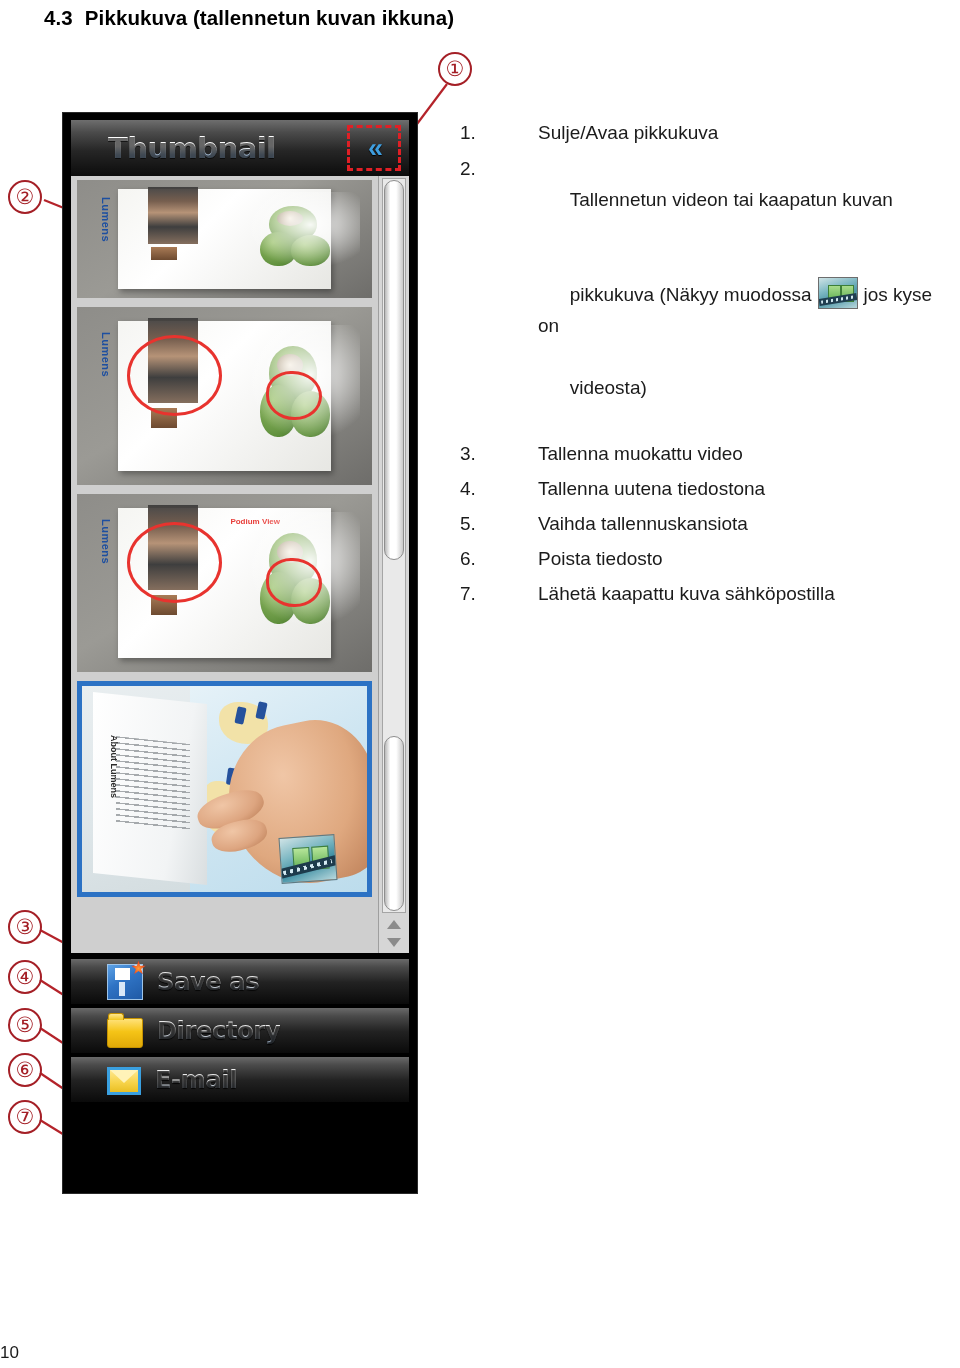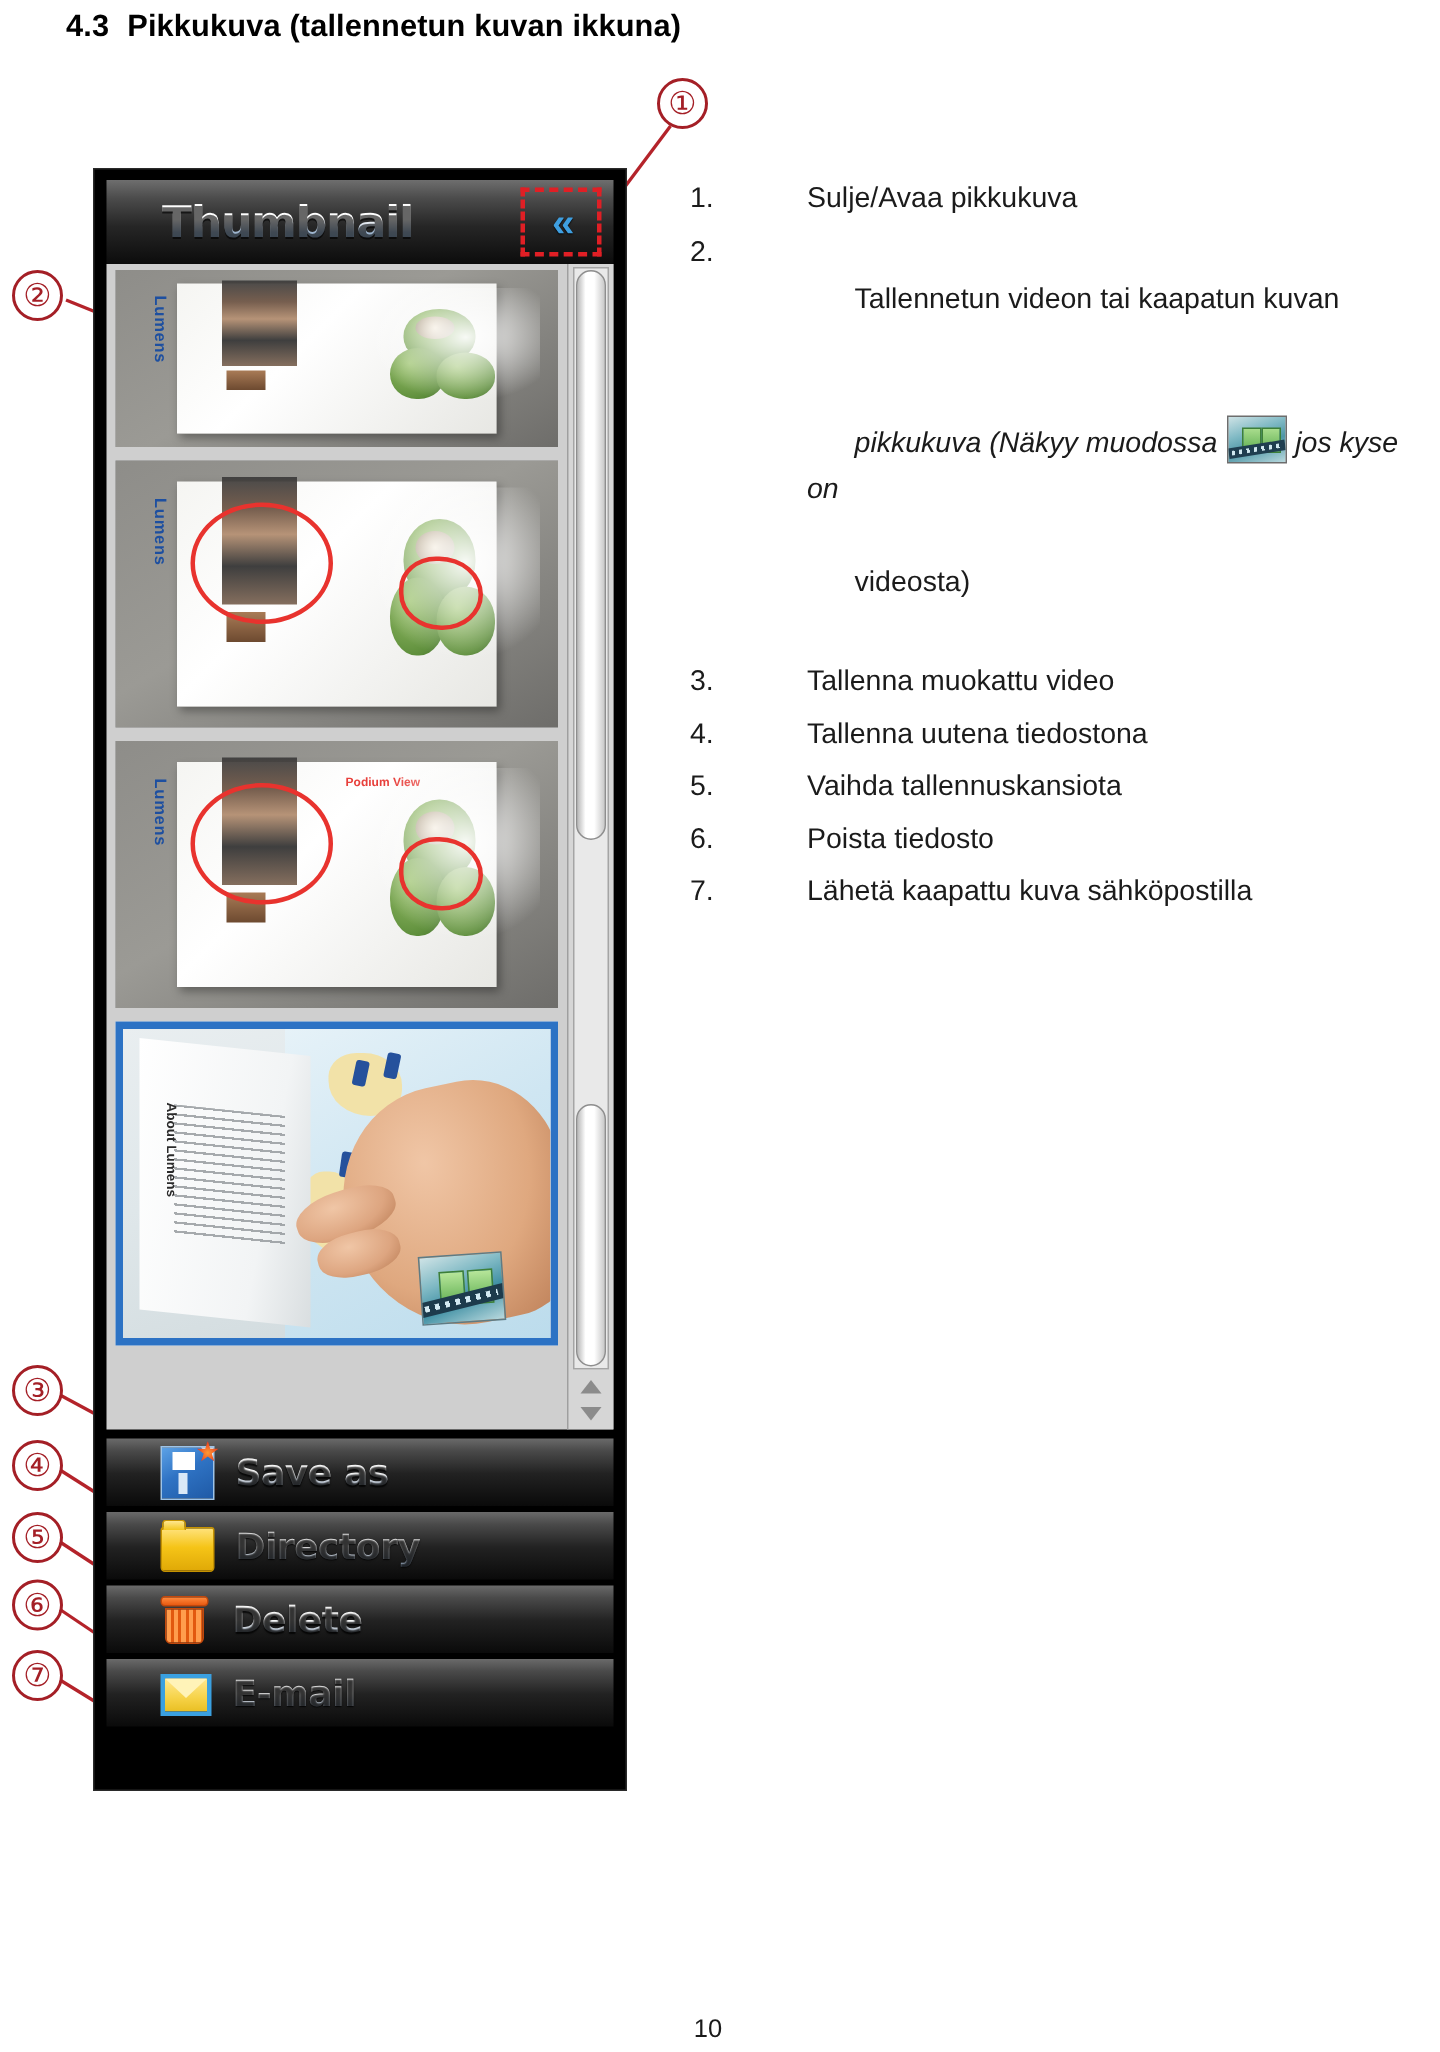--- a/index.html
+++ b/index.html
@@ -27,21 +27,21 @@
     white-space: nowrap;
   }
   .page-title .num { margin-right: 12px; }
 
   
   .page-number {
     position: absolute;
     left: 0;
     right: 16px;
     top: 1343px;
-    text-align: center;
+    text-align: left;
     font-size: 17px;
     color: #1a1a1a;
   }
 
   
   .legend {
     position: absolute;
     left: 460px;
     top: 118px;
     width: 492px;
@@ -60,21 +60,21 @@
     flex: 0 0 38px;
     font-size: 19px;
   }
   .legend-text {
     flex: 1 1 auto;
     white-space: pre-wrap;
     margin-left: 40px;
   }
   .legend-item.multi { line-height: 31px; }
 
-  .inline-wrap { display: inline; font-style: italic; }
+  .inline-wrap { display: inline; }
   .vid-badge {
     display: inline-block;
     width: 38px;
     height: 30px;
     vertical-align: -8px;
     margin: 0 6px;
     position: relative;
     border: 1px solid #6d6d6d;
     background: linear-gradient(160deg,#cfe3e6 0%, #7fb9c4 35%, #4e96a6 60%, #b9d9de 100%);
     overflow: hidden;
@@ -773,27 +773,20 @@
           <span class="ico-star"></span>
         </span>
       <span class="action-label">Save as</span>
     </div>
 
     <div class="action-btn">
       <span class="ico ico-folder"></span>
       <span class="action-label">Directory</span>
     </div>
 
-    <div class="action-btn">
-      <span class="ico ico-trash">
-          <span class="lid"></span>
-          <span class="body"></span>
-        </span>
-      <span class="action-label">Delete</span>
-    </div>
 
     <div class="action-btn">
       <span class="ico ico-mail"></span>
       <span class="action-label">E-mail</span>
     </div>
 
   </div>
 
 </div>
 

